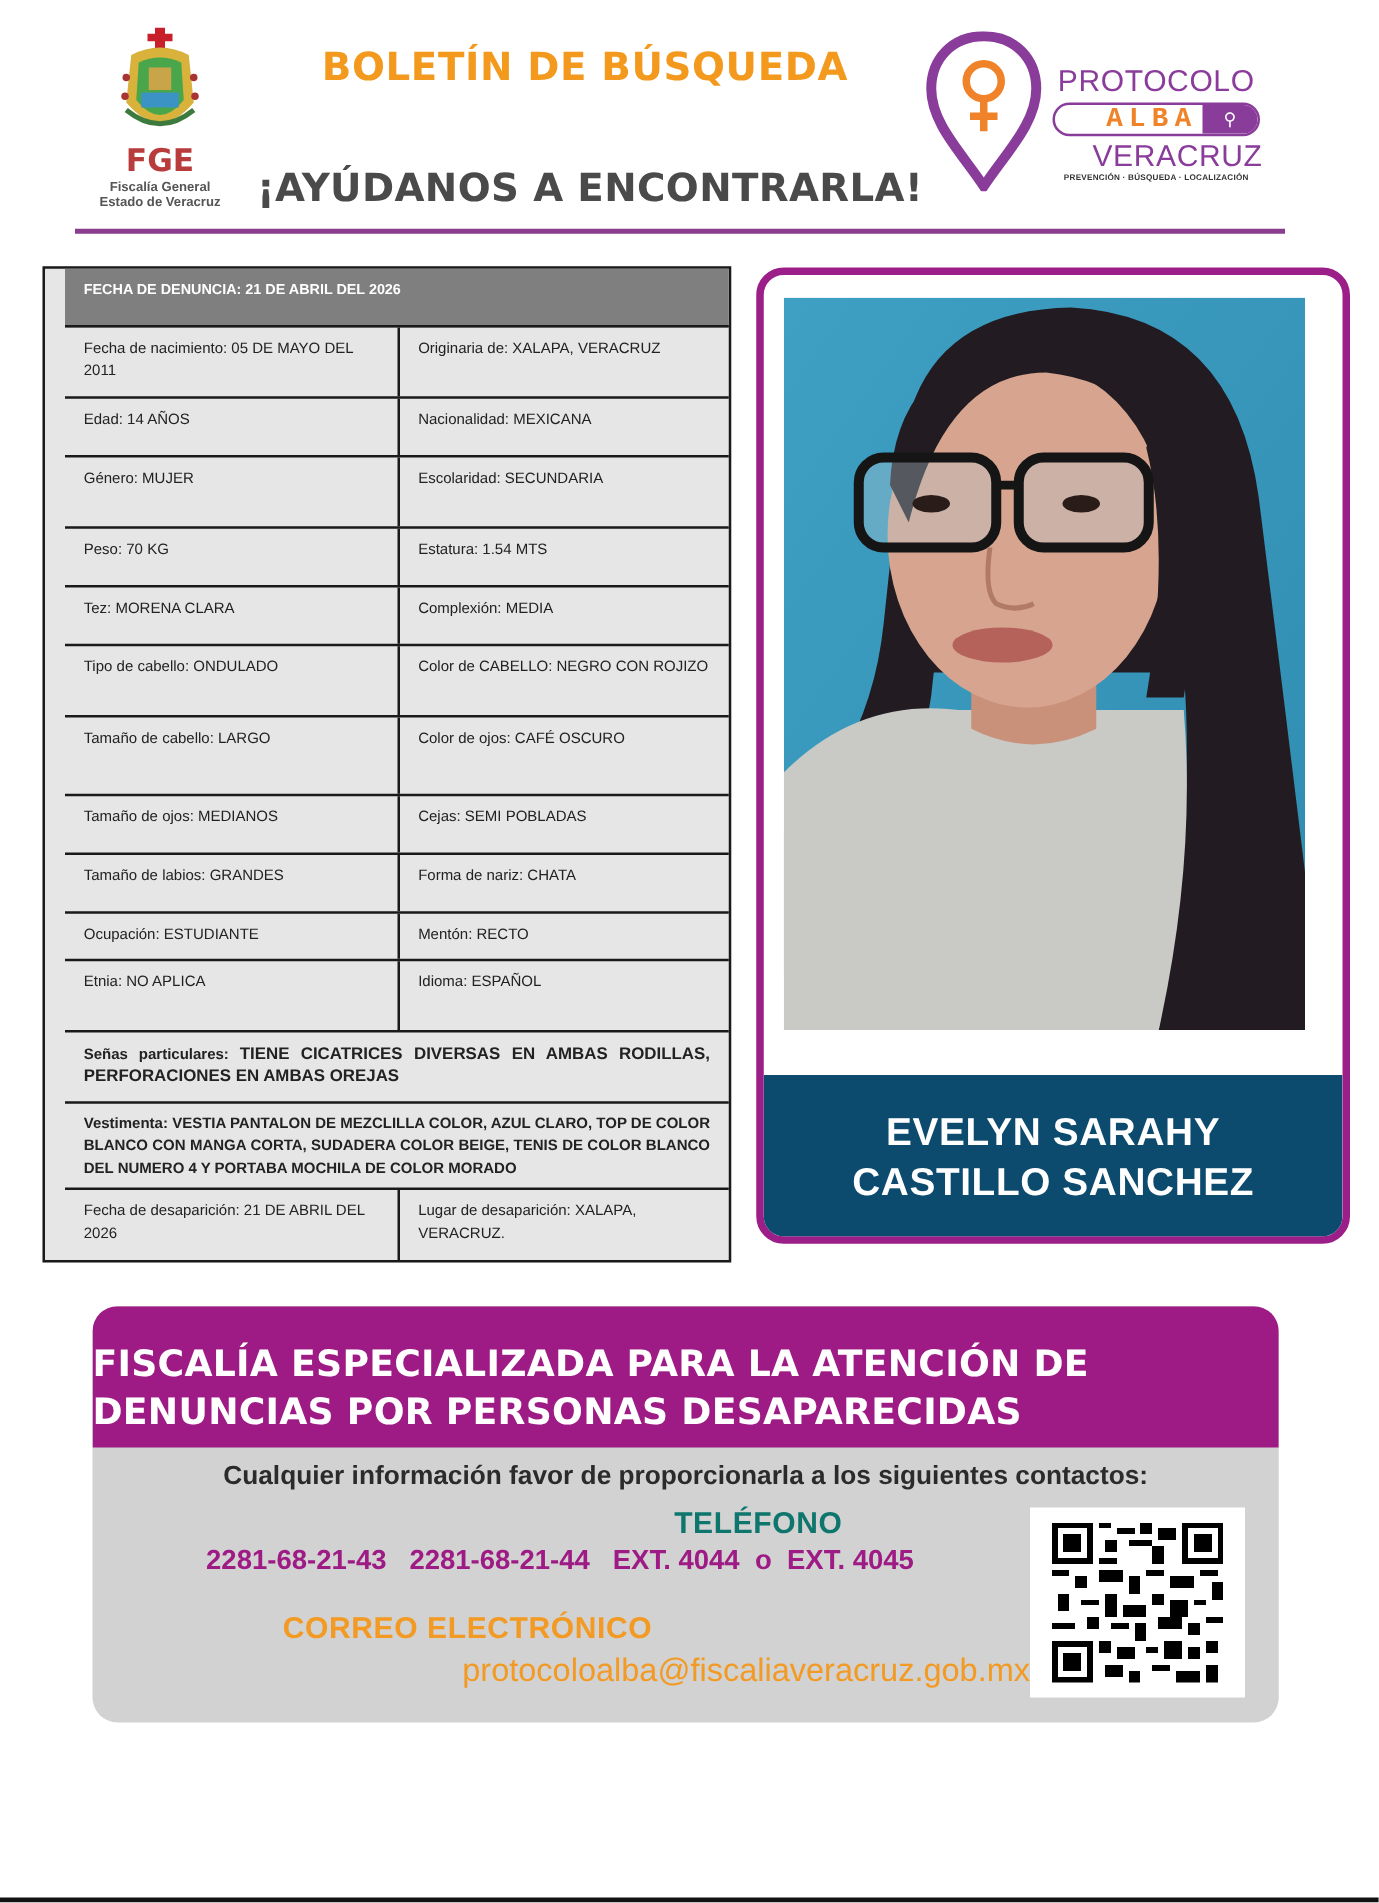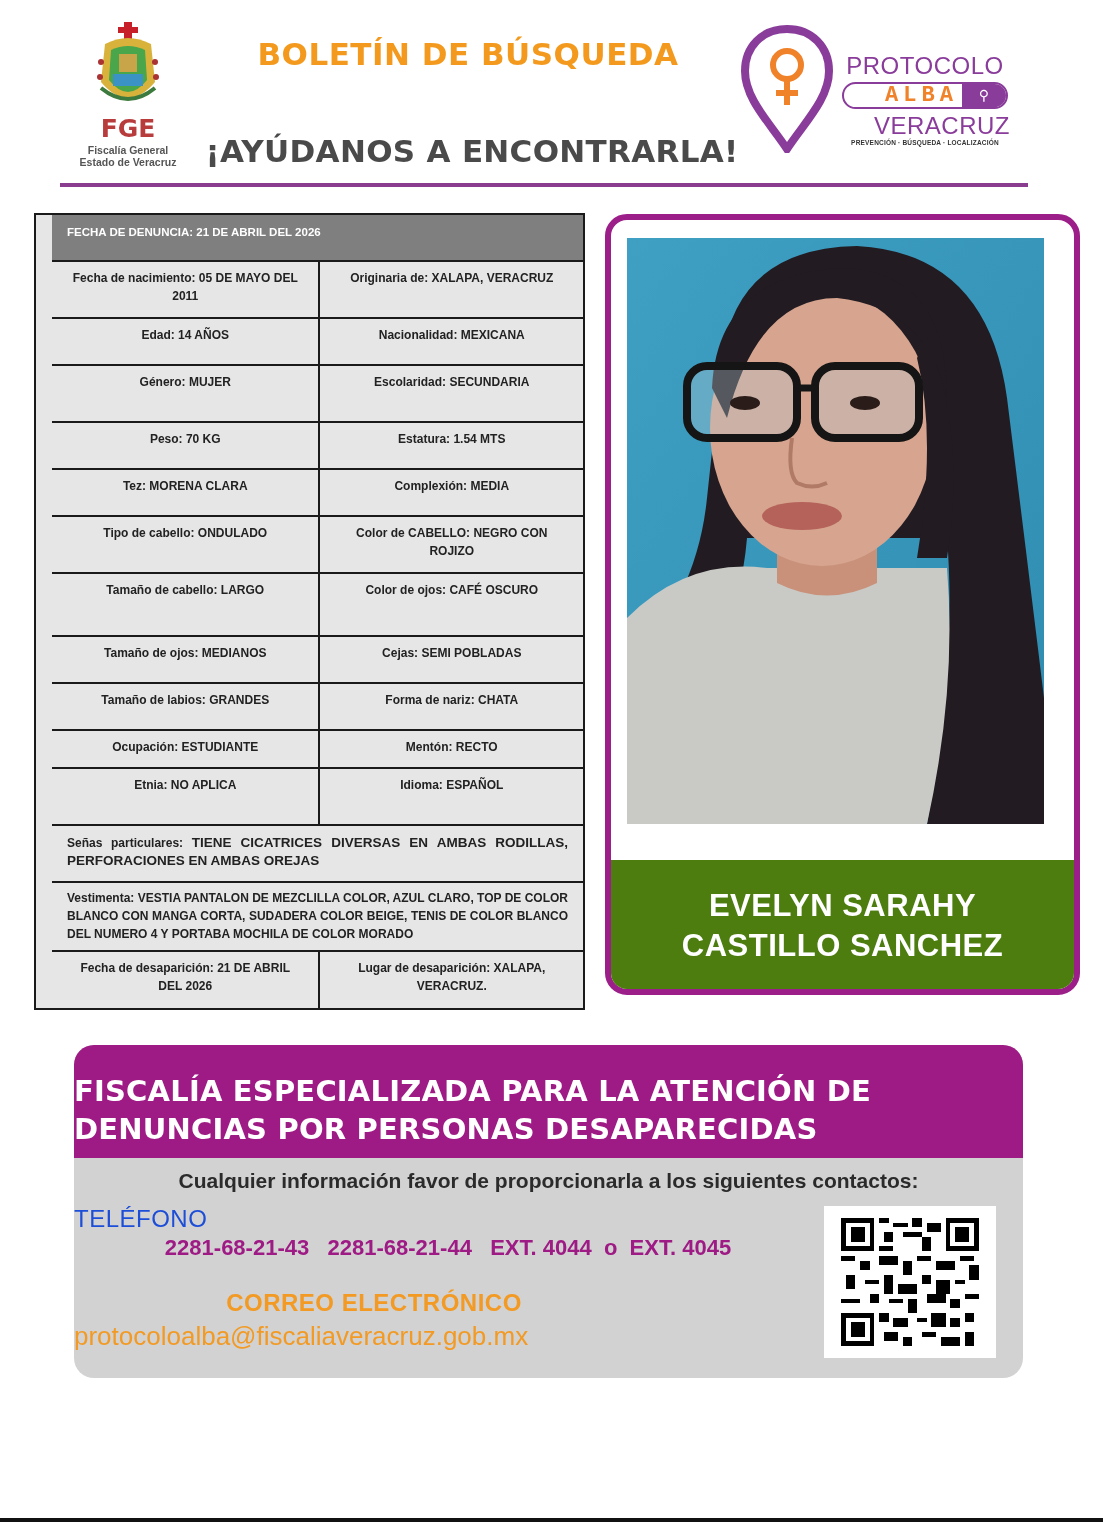--- a/index.html
+++ b/index.html
@@ -34,50 +34,50 @@
                   font-size: 6.5px; font-weight: bold; color: #333; letter-spacing: 0.2px; }
 
   .header-rule { position: absolute; left: 60px; top: 183px; width: 968px; height: 4px; background: #8a3c8e; }
 
   
   .data-table { position: absolute; left: 34px; top: 213px; width: 551px; border: 2px solid #1a1a1a; background: #e6e6e6; padding-left: 16px; }
   .tbl-head { height: 47px; background: #7f7f7f; color: #fff; font-size: 11.5px; font-weight: bold;
               padding: 11px 0 0 15px; border-bottom: 2px solid #1a1a1a; }
   .tbl-row { display: flex; border-bottom: 2px solid #1a1a1a; }
   .tbl-row:last-child { border-bottom: none; }
-  .tbl-cell { width: 50%; padding: 7px 14px 0 15px; font-size: 12px; font-weight: bold; line-height: 18px; color: #222; text-align: center; }
+  .tbl-cell { width: 50%; padding: 7px 14px 0 15px; font-size: 12px; font-weight: normal; line-height: 18px; color: #222; }
   .tbl-cell + .tbl-cell { border-left: 2px solid #1a1a1a; }
   .tbl-full { width: 100%; padding: 6px 15px 0 15px; font-size: 12px; font-weight: bold; line-height: 18px; text-align: justify; color: #222; }
   .tbl-full .lbl { font-size: 12px; }
   .tbl-full .val-big { font-size: 13.5px; }
 
   
   .photo-card { position: absolute; left: 605px; top: 214px; width: 475px; height: 781px;
                 border: 6px solid #9b1e89; border-radius: 22px; background: #fff; overflow: hidden; }
   .photo { position: absolute; left: 16px; top: 18px; width: 417px; height: 586px; overflow: hidden; }
   .photo svg { display: block; }
-  .name-band { position: absolute; left: 0; top: 640px; width: 100%; height: 135px; background: #4d7c0f; }
+  .name-band { position: absolute; left: 0; top: 640px; width: 100%; height: 135px; background: #0c4a6e; }
   .name-text { position: absolute; left: 0; top: 26px; width: 100%; text-align: center;
                font-weight: bold; font-size: 31px; line-height: 40px; color: #fff; letter-spacing: 0.5px; }
 
   
   .contact-panel { position: absolute; left: 74px; top: 1045px; width: 949px; height: 333px;
                    border-radius: 20px; background: #d2d2d2; overflow: hidden; }
   .contact-head { position: absolute; left: 0; top: 0; width: 100%; height: 113px; background: #9e1a84; }
   .contact-head-text { position: absolute; left: 0; top: 27px; width: 100%; text-align: left;
                        font-family: "DejaVu Sans", sans-serif; font-weight: bold; font-size: 29px; line-height: 38px; color: #fff; letter-spacing: 0.2px; }
   .contact-intro { position: absolute; left: 0; top: 124px; width: 100%; text-align: center;
                    font-weight: bold; font-size: 21px; color: #2b2b2b; }
-  .tel-label { position: absolute; left: 0; top: 160px; width: 600px; text-align: left;
-               font-weight: normal; font-size: 24px; color: #1d4ed8; letter-spacing: 0.5px; }
+  .tel-label { position: absolute; left: 0; top: 160px; width: 600px; text-align: right;
+               font-weight: bold; font-size: 24px; color: #0f766e; letter-spacing: 0.5px; }
   .tel-numbers { position: absolute; left: 0; top: 190px; width: 748px; text-align: center;
                  font-weight: bold; font-size: 22px; color: #9e1a84; white-space: pre; }
   .mail-label { position: absolute; left: 0; top: 244px; width: 600px; text-align: center;
                 font-weight: bold; font-size: 24px; color: #f29a23; letter-spacing: 0.5px; }
-  .mail-value { position: absolute; left: 0; top: 276px; width: 750px; text-align: left;
+  .mail-value { position: absolute; left: 0; top: 276px; width: 750px; text-align: right;
                 font-size: 26px; color: #f29a23; }
   .qr { position: absolute; left: 750px; top: 161px; width: 172px; height: 152px; background: #fff; padding: 12px 17px; }
 
   .bottom-rule { position: absolute; left: 0; top: 1518px; width: 1103px; height: 4px; background: #111; }
 </style>
 </head>
 <body>
 
 <div class="fge-logo">
   <svg class="crest" viewBox="0 0 66 90">

